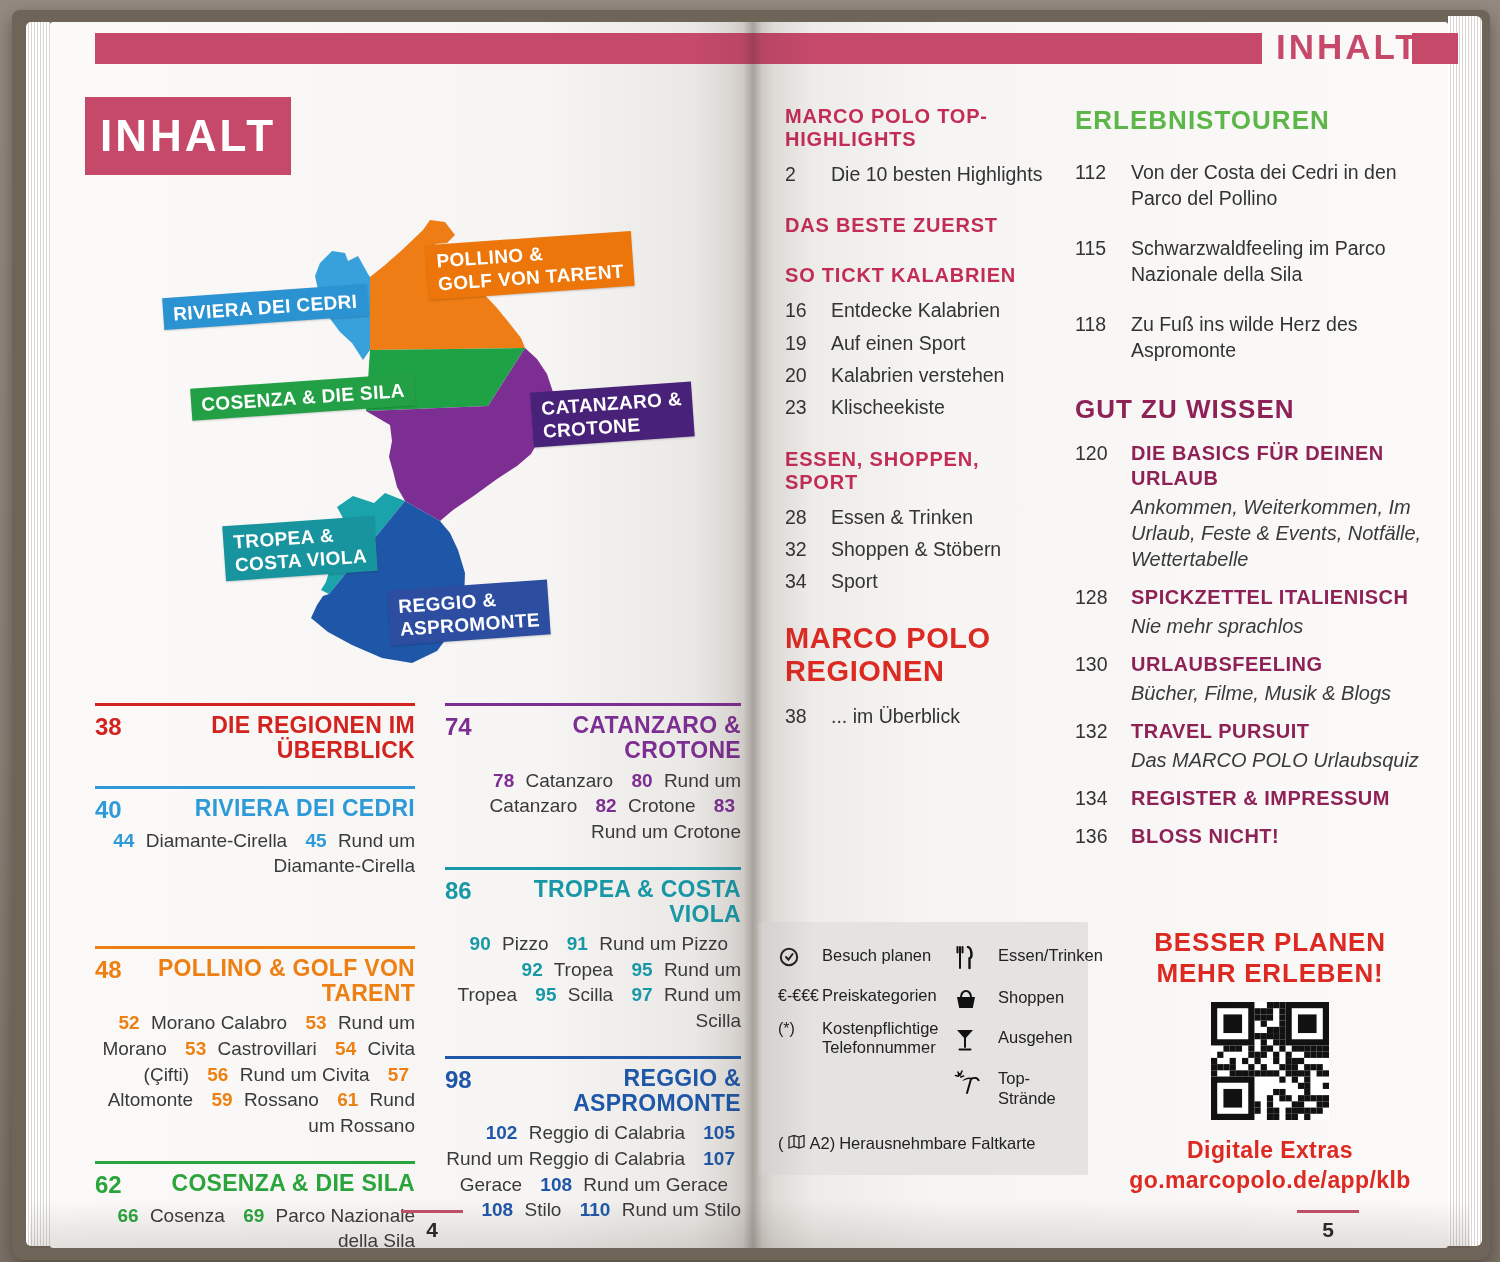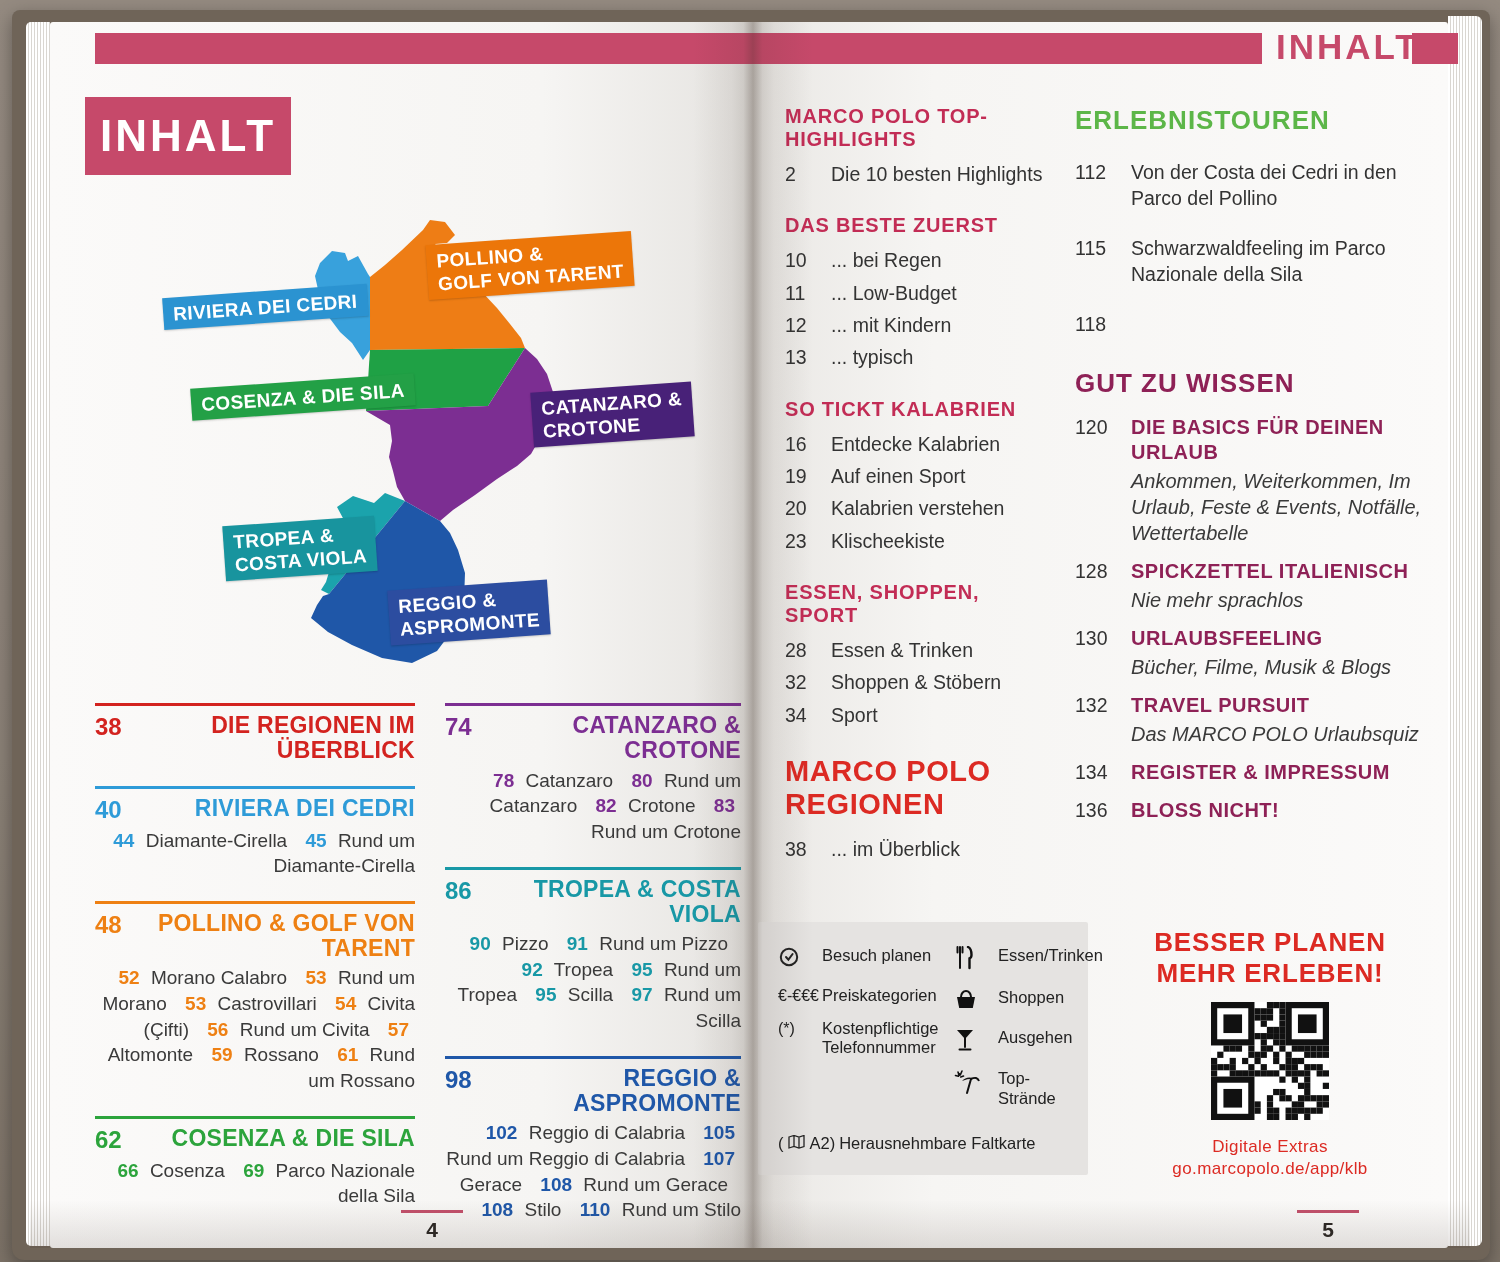--- a/index.html
+++ b/index.html
@@ -62,21 +62,21 @@
   .leg-col{position:absolute;top:24px;display:flex;flex-direction:column;gap:13px;}
   .leg-col1{left:20px;width:160px;}
   .leg-col2{left:196px;width:130px;}
   .leg-row{display:grid;grid-template-columns:44px 1fr;align-items:start;font-size:16.5px;color:#222;line-height:1.2;}
   .leg-sym{font-size:16px;color:#222;}
   .leg-foot{position:absolute;left:20px;bottom:22px;font-size:16.5px;color:#222;display:flex;align-items:center;gap:4px;}
   .licon{display:inline-block;}
 
   .promo{position:absolute;left:1105px;top:927px;width:330px;text-align:center;}
   .promo-line{font-weight:700;font-size:26px;letter-spacing:.8px;line-height:1.18;}
-  .promo-sub{font-weight:400;font-size:17px;letter-spacing:.4px;line-height:1.3;}
+  .promo-sub{font-weight:700;font-size:23px;letter-spacing:.4px;line-height:1.3;}
   .qr-wrap{margin:14px auto 16px;width:118px;height:118px;background:#fff;}
 
   .foot-rule{position:absolute;top:1210px;width:62px;height:3px;background:#c2506b;}
   .foot-num{position:absolute;top:1218px;width:62px;text-align:center;font-weight:700;font-size:21px;color:#2b2724;}
 </style>
 </head>
 <body>
 
 <div class="scene">
   <div class="cover"></div>
@@ -134,21 +134,21 @@
       </div>
       <div class="sec-entries"></div>
     </div>
     <div class="sec" style="border-top-color: rgb(46, 155, 216);">
       <div class="sec-head">
         <span class="sec-num" style="color: rgb(46, 155, 216);">40</span>
         <span class="sec-title" style="color: rgb(46, 155, 216);">RIVIERA DEI CEDRI</span>
       </div>
       <div class="sec-entries"><span class="enum" style="color: rgb(46, 155, 216);">44</span> <span class="etxt">Diamante-Cirella</span> <span class="enum" style="color: rgb(46, 155, 216); text-align: center;">45</span> <span class="etxt">Rund um Diamante-Cirella</span> </div>
     </div>
-    <div class="sec" style="border-top-color: rgb(238, 128, 19);">
+    <div class="sec" style="border-top-color: rgb(238, 128, 19); margin-top: 45px;">
       <div class="sec-head">
         <span class="sec-num" style="color: rgb(238, 128, 19);">48</span>
         <span class="sec-title" style="color: rgb(238, 128, 19);">POLLINO &amp; GOLF VON TARENT</span>
       </div>
       <div class="sec-entries"><span class="enum" style="color: rgb(238, 128, 19);">52</span> <span class="etxt">Morano Calabro</span> <span class="enum" style="color: rgb(238, 128, 19);">53</span> <span class="etxt">Rund um Morano</span> <span class="enum" style="color: rgb(238, 128, 19);">53</span> <span class="etxt">Castrovillari</span> <span class="enum" style="color: rgb(238, 128, 19);">54</span> <span class="etxt">Civita (Çifti)</span> <span class="enum" style="color: rgb(238, 128, 19);">56</span> <span class="etxt">Rund um Civita</span> <span class="enum" style="color: rgb(238, 128, 19);">57</span> <span class="etxt">Altomonte</span> <span class="enum" style="color: rgb(238, 128, 19);">59</span> <span class="etxt">Rossano</span> <span class="enum" style="color: rgb(238, 128, 19);">61</span> <span class="etxt">Rund um Rossano</span> </div>
     </div>
     <div class="sec" style="border-top-color: rgb(44, 164, 60);">
       <div class="sec-head">
         <span class="sec-num" style="color: rgb(44, 164, 60);">62</span>
         <span class="sec-title" style="color: rgb(44, 164, 60);">COSENZA &amp; DIE SILA</span>
@@ -186,38 +186,20 @@
       <div class="rp-head" style="color: rgb(194, 44, 85);">MARCO POLO TOP-HIGHLIGHTS</div>
       <div>
           <div class="row">
             <div class="rnum">2</div>
             <div class="rtxt">Die 10 besten Highlights</div>
           </div>
         </div>
     </div>
     <div class="rp-sec">
       <div class="rp-head" style="color: rgb(194, 44, 85);">DAS BESTE ZUERST</div>
-      <div>
-          <div class="row">
-            <div class="rnum">10</div>
-            <div class="rtxt">... bei Regen</div>
-          </div>
-          <div class="row">
-            <div class="rnum">11</div>
-            <div class="rtxt">... Low-Budget</div>
-          </div>
-          <div class="row">
-            <div class="rnum">12</div>
-            <div class="rtxt">... mit Kindern</div>
-          </div>
-          <div class="row">
-            <div class="rnum">13</div>
-            <div class="rtxt">... typisch</div>
-          </div>
-        </div>
     </div>
     <div class="rp-sec">
       <div class="rp-head" style="color: rgb(194, 44, 85);">SO TICKT KALABRIEN</div>
       <div>
           <div class="row">
             <div class="rnum">16</div>
             <div class="rtxt">Entdecke Kalabrien</div>
           </div>
           <div class="row">
             <div class="rnum">19</div>
@@ -268,20 +250,21 @@
           <div class="row row-erle">
             <div class="rnum">112</div>
             <div class="rtxt">Von der Costa dei Cedri in den Parco del Pollino</div>
           </div>
           <div class="row row-erle">
             <div class="rnum">115</div>
             <div class="rtxt">Schwarzwaldfeeling im Parco Nazionale della Sila</div>
           </div>
           <div class="row row-erle">
             <div class="rnum">118</div>
+            <div class="rtxt">Zu Fuß ins wilde Herz des Aspromonte</div>
           </div>
         </div>
     </div>
     <div class="gzw">
       <div class="big-head" style="color: rgb(142, 33, 86);">GUT ZU WISSEN</div>
       <div>
           <div class="row row-gzw">
             <div class="rnum">120</div>
             <div class="rtxt">
               <div class="gz-title" style="color: rgb(142, 33, 86);">DIE BASICS FÜR DEINEN URLAUB</div>

